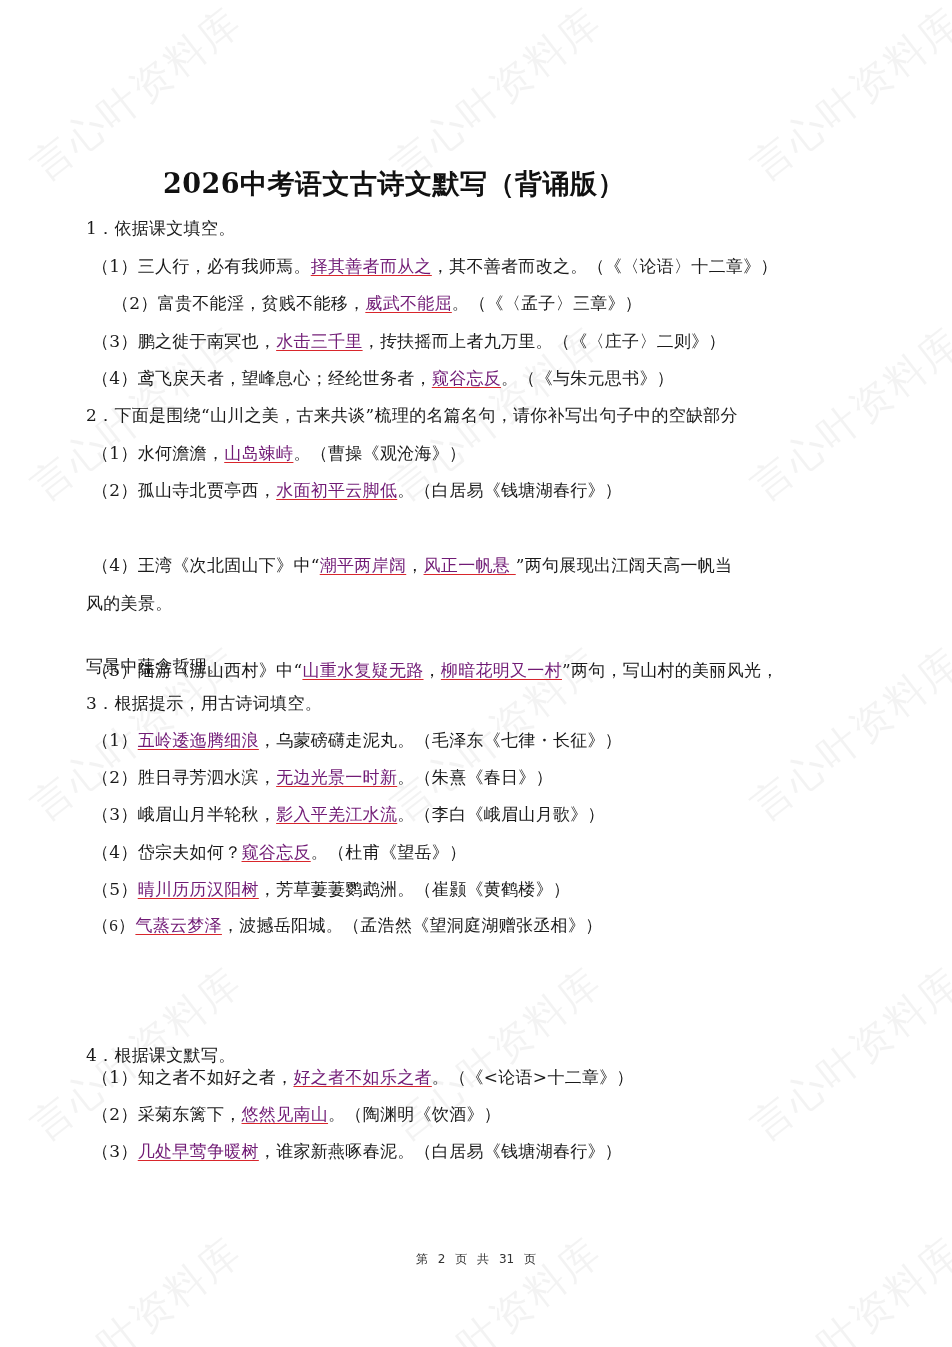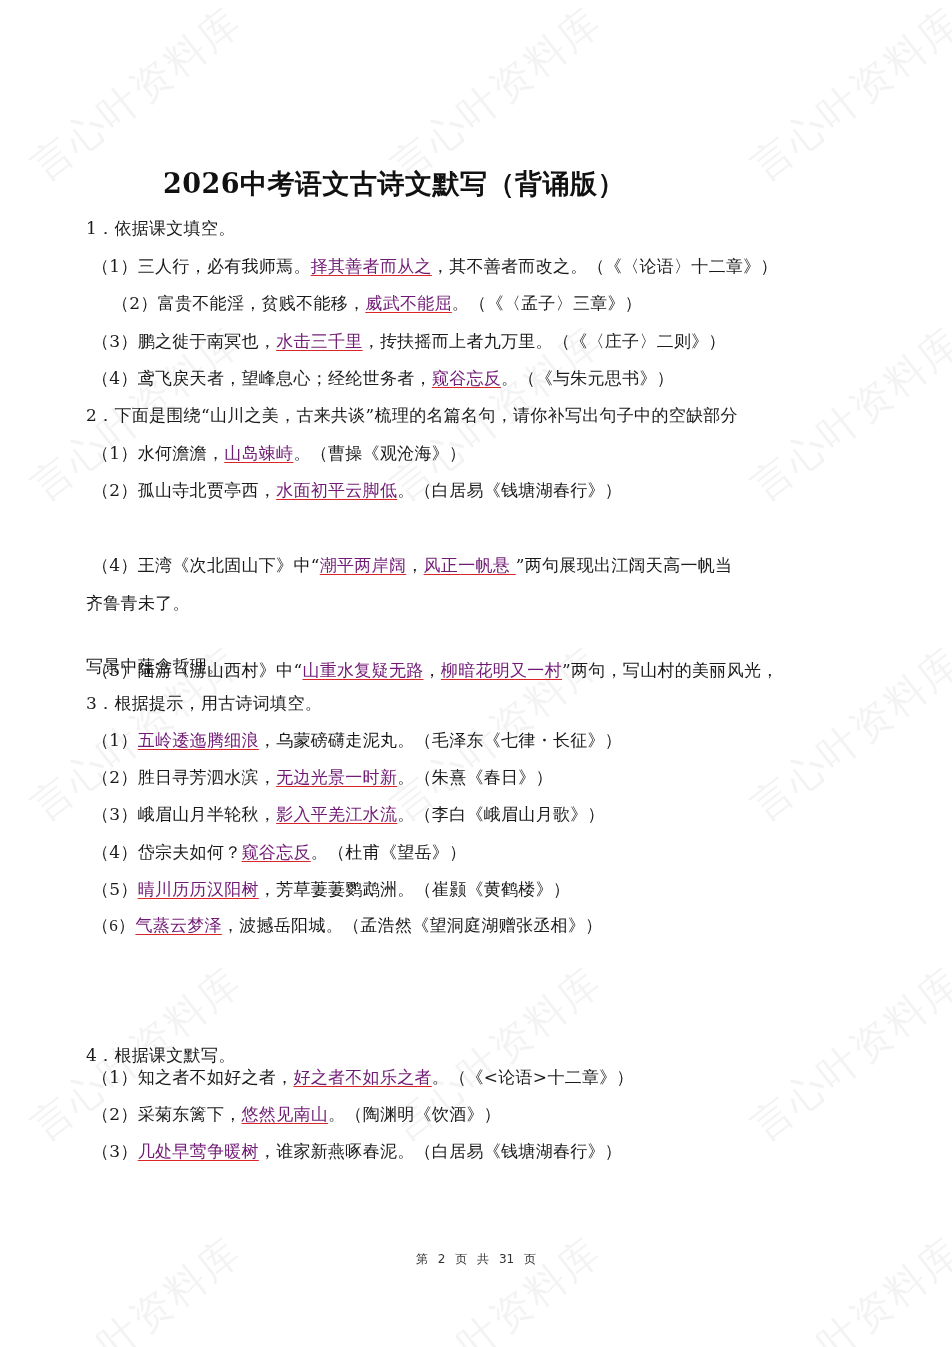--- a/index.html
+++ b/index.html
@@ -67,21 +67,21 @@
   <div class="line" style="top:403px;">2．下面是围绕“山川之美，古来共谈”梳理的名篇名句，请你补写出句子中的空缺部分</div>
   <div class="line sub" style="top:441px;">
     <span>（1）</span><span>水何澹澹，</span><span class="ans">山岛竦峙</span><span>。（曹操《观沧海》）</span>
   </div>
   <div class="line sub" style="top:478px;">
     <span>（2）</span><span>孤山寺北贾亭西，</span><span class="ans">水面初平云脚低</span><span>。（白居易《钱塘湖春行》）</span>
   </div>
   <div class="line sub" style="top:553px;">
     <span>（4）</span><span>王湾《次北固山下》中“</span><span class="ans">潮平两岸阔</span><span>，</span><span class="ans" style="white-space:pre;">风正一帆悬 </span><span>”两句展现出江阔天高一帆当</span>
   </div>
-  <div class="line cont" style="top:591px;">齐鲁青未了。</div>
+  <div class="line cont" style="top:591px;">风的美景。</div>
   <div class="line sub" style="top:658px;text-align:center;">
     <span>（5）</span><span>陆游《游山西村》中“</span><span class="ans">山重水复疑无路</span><span>，</span><span class="ans">柳暗花明又一村</span><span>”两句，写山村的美丽风光，</span>
   </div>
   <div class="line cont" style="top:654px;">写景中蕴含哲理。</div>
 
   <div class="line" style="top:691px;">3．根据提示，用古诗词填空。</div>
   <div class="line sub" style="top:728px;">
     <span>（1）</span><span></span><span class="ans">五岭逶迤腾细浪</span><span>，乌蒙磅礴走泥丸。（毛泽东《七律・长征》）</span>
   </div>
   <div class="line sub" style="top:765px;">

